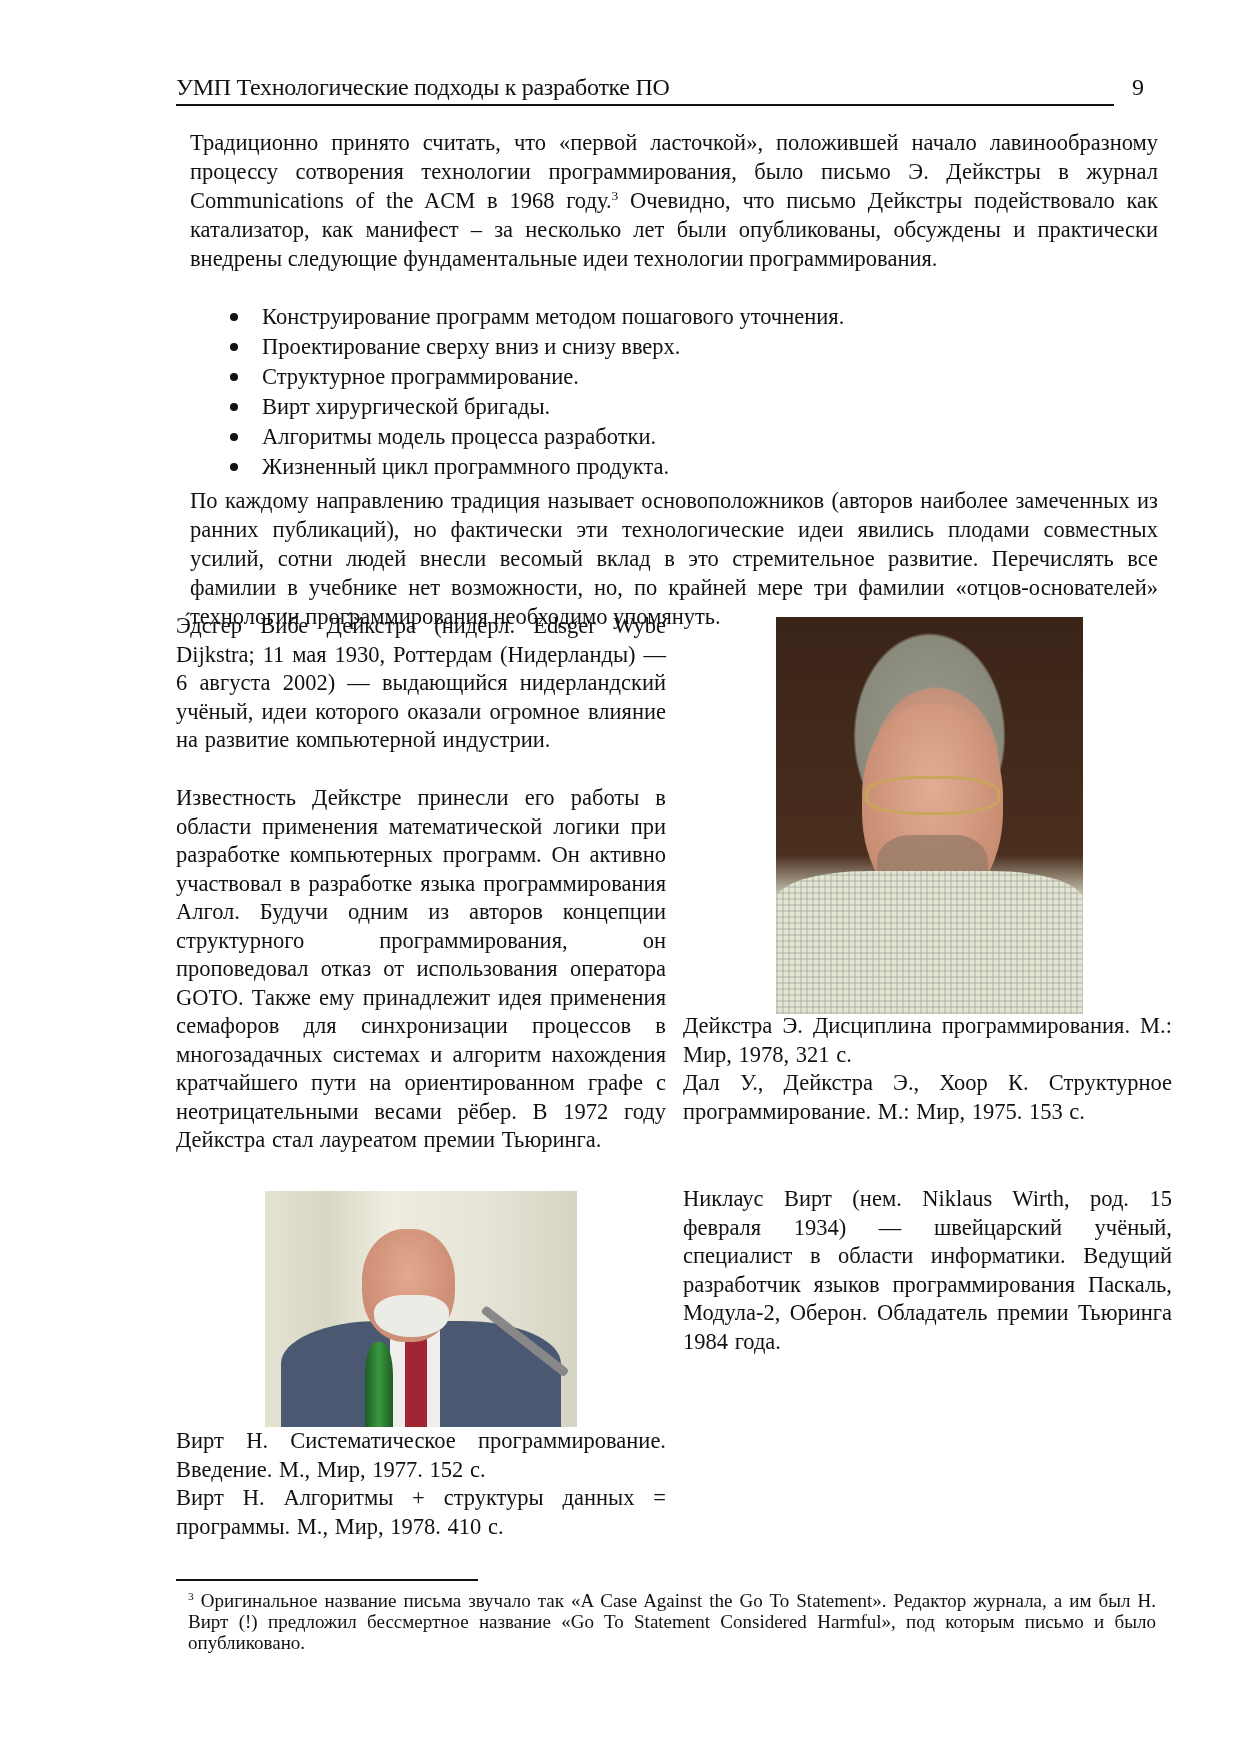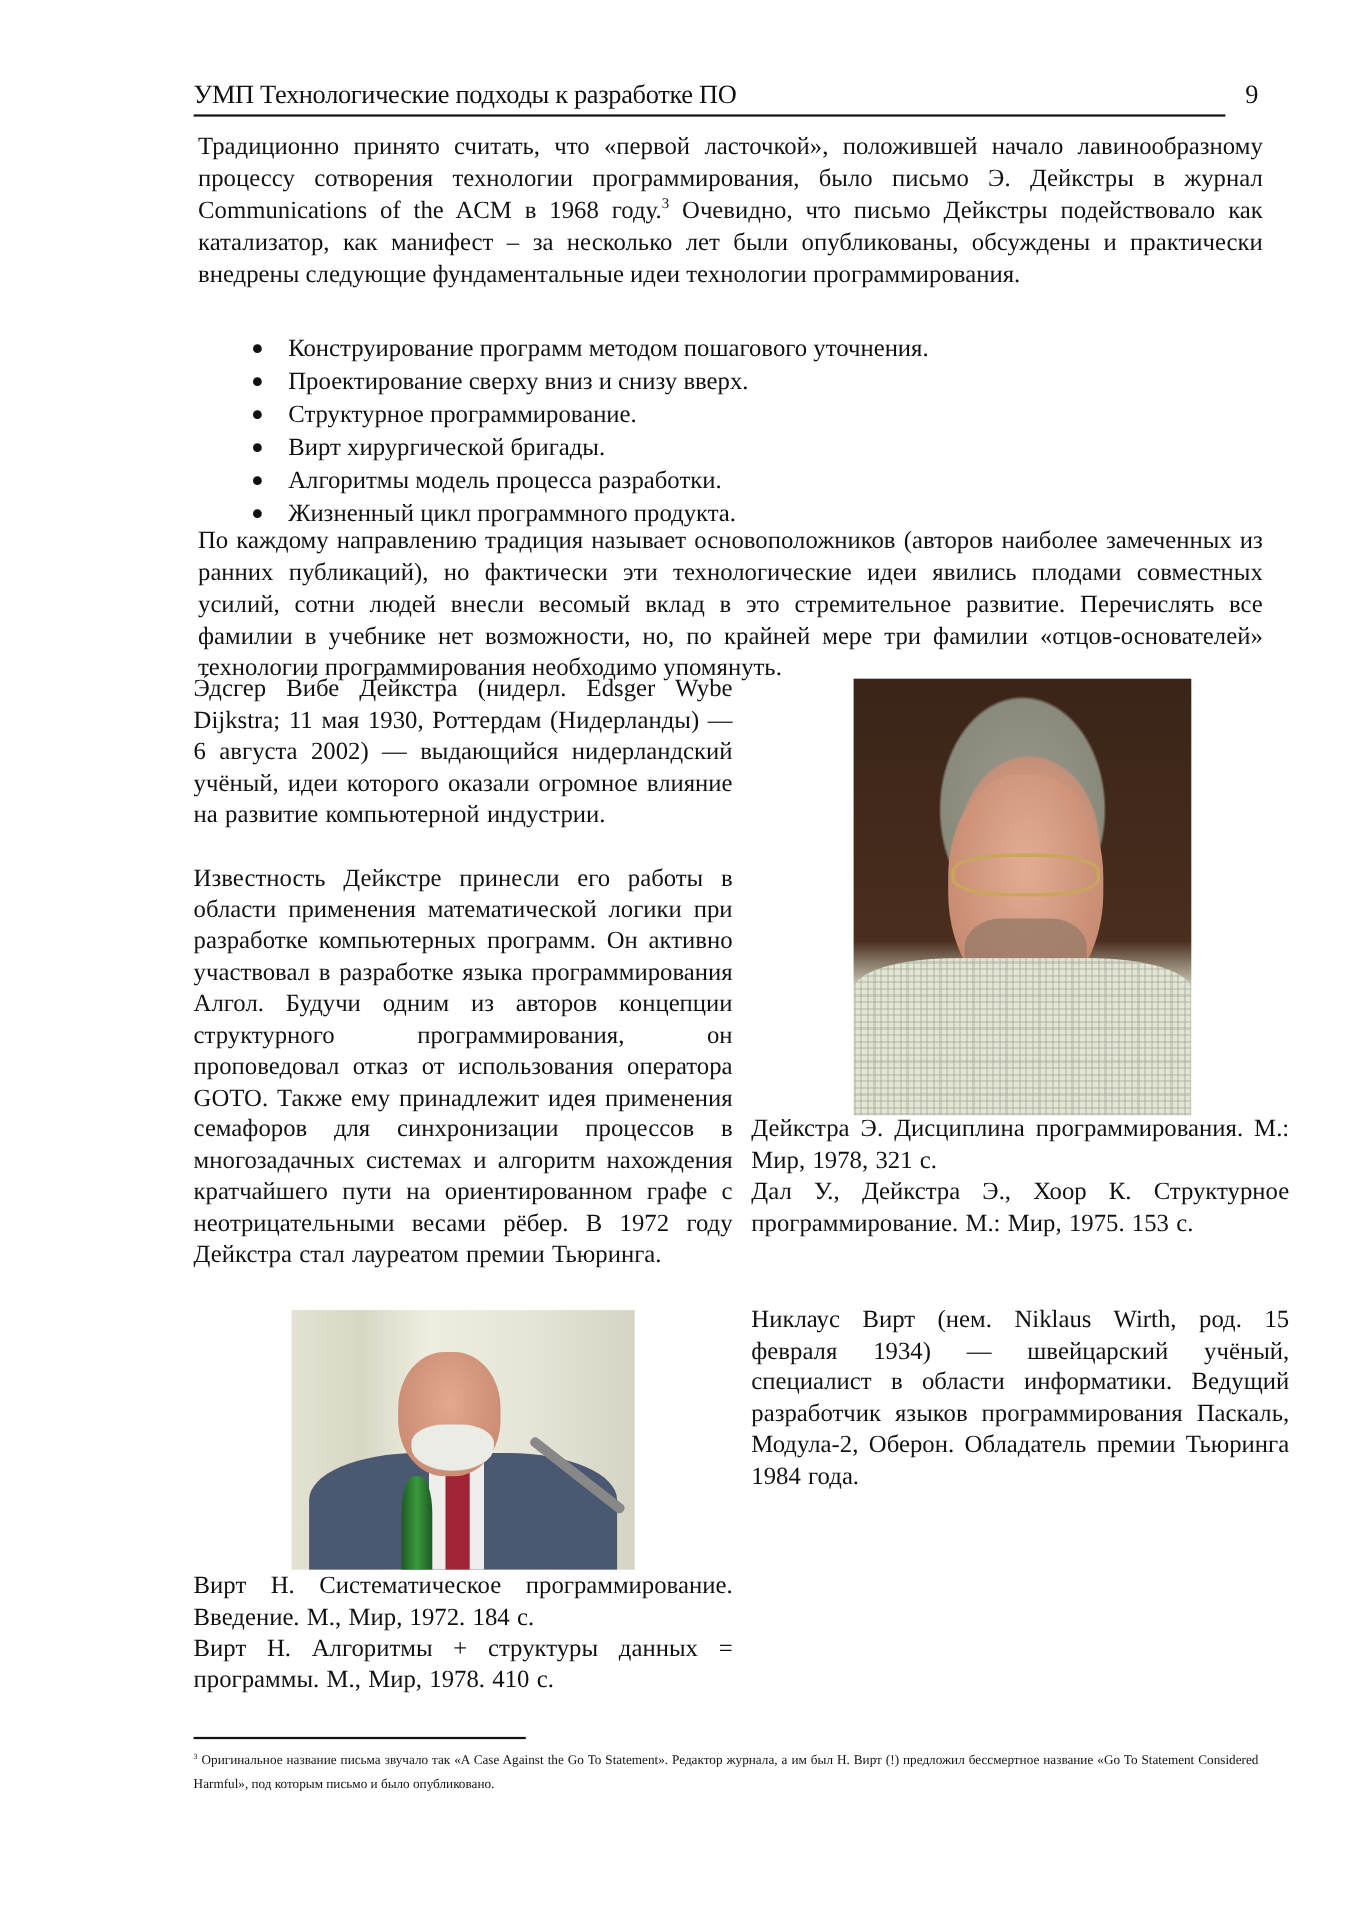--- a/index.html
+++ b/index.html
@@ -3,21 +3,21 @@
 <meta charset="utf-8">
 <style>
   html, body { margin: 0; padding: 0; background: #ffffff; }
   body { width: 1241px; height: 1755px; position: relative; overflow: hidden;
          font-family: "Liberation Serif", "DejaVu Serif", serif; color: #111; }
   .abs { position: absolute; }
   .header-title { left: 176px; top: 74px; font-size: 24px; letter-spacing: -0.3px; }
   .header-rule { left: 176px; top: 104px; width: 938px; height: 2px; background: #111; }
   .page-number { left: 1132px; top: 74px; font-size: 24px; }
 
-  .p { font-size: 22.5px; line-height: 29px; text-align: justify; margin: 4px; }
+  .p { font-size: 22.5px; line-height: 29px; text-align: justify; margin: 14px; }
   .intro { left: 176px; top: 114px; width: 968px; }
   .bullets { left: 176px; top: 290px; width: 900px; margin: 12px; padding: 0; list-style: none; }
   .bullets li { position: relative; padding-left: 74px; font-size: 22.5px; line-height: 30px; }
   .bullets li .dot { position: absolute; left: 42px; top: 11px; width: 8px; height: 8px; border-radius: 50%; background: #111; }
   .para2 { left: 176px; top: 472px; width: 968px; }
 
   .col-left { left: 176px; width: 490px; }
   .col-right { left: 683px; width: 489px; }
   .bio-text { font-size: 22.5px; line-height: 28.5px; text-align: justify; margin: 0; word-spacing: 1px; }
 
@@ -44,21 +44,21 @@
      background: #4a5872; border-radius: 35% 35% 0 0 / 40% 40% 0 0; }
   .photo-wirth .shirt { position: absolute; left: 40%; width: 16%; bottom: 0; height: 42%; background: #f0eeea; }
   .photo-wirth .tie { position: absolute; left: 45%; width: 7%; bottom: 0; height: 38%; background: #a02434; }
   .photo-wirth .head { position: absolute; left: 31%; top: 16%; width: 30%; height: 48%; border-radius: 45%;
      background: radial-gradient(ellipse at 50% 40%, #e3a88e 0%, #c98b73 80%); }
   .photo-wirth .beard { position: absolute; left: 35%; top: 44%; width: 24%; height: 18%; border-radius: 40% 40% 50% 50%; background: #ecece6; }
   .photo-wirth .bottle { position: absolute; left: 32%; bottom: 0; width: 9%; height: 36%; border-radius: 40% 40% 0 0; background: linear-gradient(90deg,#1d5a24,#3a9a3e,#1d5a24); }
   .photo-wirth .mic { position: absolute; left: 70%; top: 48%; width: 34%; height: 4%; background: #888; transform: rotate(38deg); transform-origin: left center; border-radius: 4px; }
 
   .footnote-rule { left: 176px; top: 1579px; width: 302px; height: 2px; background: #111; }
-  .footnote { left: 176px; top: 1590px; width: 968px; font-size: 12px; line-height: 21px; margin: 0; text-align: justify; }
+  .footnote { left: 188px; top: 1590px; width: 968px; font-size: 19px; line-height: 21px; margin: 0; text-align: justify; }
   sup { font-size: 0.6em; line-height: 0; }
 </style>
 </head>
 <body>
 
 <div class="abs header-title">УМП Технологические подходы к разработке ПО</div>
 <div class="abs page-number">9</div>
 <div class="abs header-rule"></div>
 
 <p class="abs p intro"><span>Традиционно принято считать, что «первой ласточкой», положившей начало лавинообразному процессу сотворения технологии программирования, было письмо Э. Дейкстры в журнал Communications of the ACM в 1968 году.</span><sup>3</sup><span> Очевидно, что письмо Дейкстры подействовало как катализатор, как манифест – за несколько лет были опубликованы, обсуждены и практически внедрены следующие фундаментальные идеи технологии программирования.</span></p>
@@ -92,17 +92,17 @@
   <div class="shirt"></div>
   <div class="tie"></div>
   <div class="head"></div>
   <div class="beard"></div>
   <div class="bottle"></div>
   <div class="mic"></div>
 </div>
 
 <p class="abs col-right bio-text" style="top:1185px;">Никлаус Вирт (нем. Niklaus Wirth, род. 15 февраля 1934) — швейцарский учёный, специалист в области информатики. Ведущий разработчик языков программирования Паскаль, Модула-2, Оберон. Обладатель премии Тьюринга 1984 года.</p>
 
-<p class="abs col-left bio-text" style="top:1427px;">Вирт Н. Систематическое программирование. Введение. М., Мир, 1972. 184 с.</p>
+<p class="abs col-left bio-text" style="top:1427px;">Вирт Н. Систематическое программирование. Введение. М., Мир, 1977. 152 с.</p>
 <p class="abs col-left bio-text" style="top:1484px;">Вирт Н. Алгоритмы + структуры данных = программы. М., Мир, 1978. 410 с.</p>
 
 <div class="abs footnote-rule"></div>
 <p class="abs footnote"><sup>3</sup><span> Оригинальное название письма звучало так «A Case Against the Go To Statement». Редактор журнала, а им был Н. Вирт (!) предложил бессмертное название «Go To Statement Considered Harmful», под которым письмо и было опубликовано.</span></p>
 
 </body></html>

